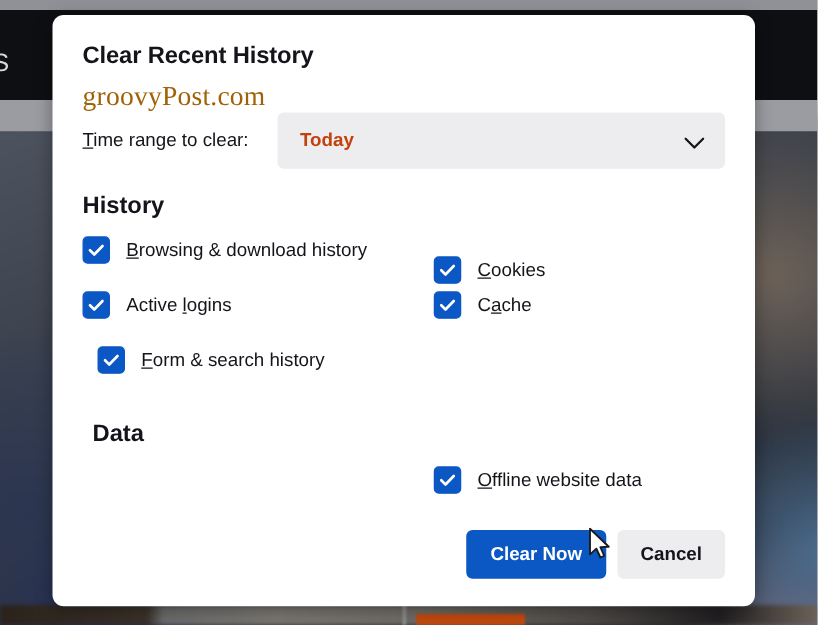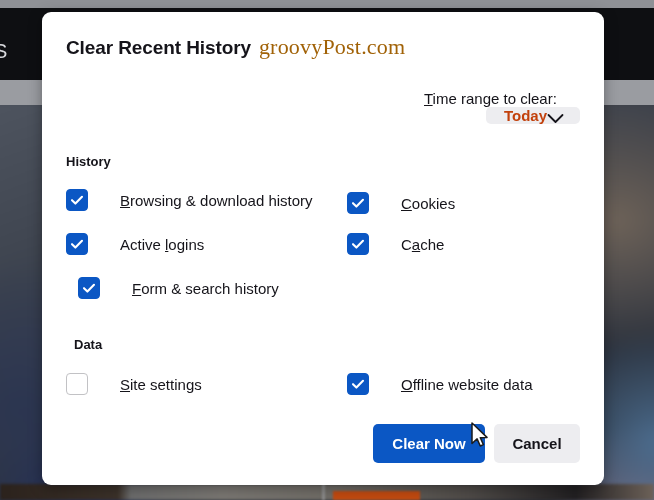--- a/index.html
+++ b/index.html
@@ -75,37 +75,36 @@
     left: 42px; top: 12px;
     width: 562px; height: 473px;
     background: #ffffff;
     border-radius: 9px;
     box-shadow: 0 3px 14px rgba(0,0,0,.35);
     overflow: hidden;
   }
 
   .dlg-title-row {
     position: absolute; left: 24px; top: 22px;
-    display: flex; align-items: baseline; gap: 8px;
+    display: flex; align-items: baseline; gap: 8px; flex-direction: column;
   }
   .dlg-title {
     font-size: 19px; font-weight: bold; color: #15141a;
     letter-spacing: -.1px;
   }
   .watermark {
     font-family: "Liberation Serif", serif;
     font-size: 22px; color: #a16207; letter-spacing: .2px;
   }
 
   
   .timerange-row {
     position: absolute; left: 24px; top: 78px;
-    display: flex; align-items: flex-end;
+    display: flex; align-items: center;
     width: 514px;
-    flex-direction: column;
   }
   .timerange-label {
     font-size: 15px; color: #15141a; width: 156px; flex: none;
   }
   .timerange-label .ak { text-decoration: underline; }
 
   .dropdown {
     flex: 1;
     height: 45px;
     background: #ededf0;
@@ -114,31 +113,30 @@
     display: flex; align-items: center; justify-content: space-between;
     padding: 0 16px 0 18px;
     cursor: pointer;
   }
   .dropdown-value { font-size: 15px; font-weight: bold; color: #c2410c; }
   .chev { width: 17px; height: 11px; flex: none; }
 
   
   .section-head {
     position: absolute;
-    font-size: 13px; font-weight: bold; color: #15141a;
+    font-size: 19px; font-weight: bold; color: #15141a;
   }
   .section-head.history { left: 24px; top: 142px; }
   .section-head.data    { left: 32px; top: 325px; }
 
   
   .cb-row {
     position: absolute;
     display: flex; align-items: center;
     cursor: pointer;
-    gap: 19px;
   }
   .cb-box {
     width: 22px; height: 22px; flex: none;
     border-radius: 4px;
     display: flex; align-items: center; justify-content: center;
   }
   .cb-box.checked { background: #0b57c4; border: 1px solid #0b57c4; }
   .cb-box.unchecked { background: #ffffff; border: 1px solid #c2c2c5; }
   .cb-box svg { display: block; }
   .cb-label {
@@ -232,44 +230,40 @@
 
     <div class="cb-row" style="left:36px; top:265px;">
       <span class="cb-box checked">
         <svg viewBox="0 0 16 16" width="16" height="16">
             <path d="M3 8.2 L6.4 11.6 L13 4.8" fill="none" stroke="#fff" stroke-width="2.1" stroke-linecap="round" stroke-linejoin="round"></path>
           </svg>
       </span>
       <span class="cb-label"><span></span><span class="ak">F</span><span>orm &amp; search history</span></span>
     </div>
 
-    <div class="cb-row" style="left:305px; top:180px;">
+    <div class="cb-row" style="left:305px; top:193px;">
       <span class="cb-box checked">
         <svg viewBox="0 0 16 16" width="16" height="16">
             <path d="M3 8.2 L6.4 11.6 L13 4.8" fill="none" stroke="#fff" stroke-width="2.1" stroke-linecap="round" stroke-linejoin="round"></path>
           </svg>
       </span>
       <span class="cb-label"><span></span><span class="ak">C</span><span>ookies</span></span>
     </div>
 
     <div class="cb-row" style="left:305px; top:221px;">
       <span class="cb-box checked">
         <svg viewBox="0 0 16 16" width="16" height="16">
             <path d="M3 8.2 L6.4 11.6 L13 4.8" fill="none" stroke="#fff" stroke-width="2.1" stroke-linecap="round" stroke-linejoin="round"></path>
           </svg>
       </span>
       <span class="cb-label"><span>C</span><span class="ak">a</span><span>che</span></span>
     </div>
 
     <div class="section-head data">Data</div>
 
-    <div class="cb-row" style="left:24px; top:361px;">
-      <span class="cb-box unchecked"></span>
-      <span class="cb-label"><span></span><span class="ak">S</span><span>ite settings</span></span>
-    </div>
 
     <div class="cb-row" style="left:305px; top:361px;">
       <span class="cb-box checked">
         <svg viewBox="0 0 16 16" width="16" height="16">
             <path d="M3 8.2 L6.4 11.6 L13 4.8" fill="none" stroke="#fff" stroke-width="2.1" stroke-linecap="round" stroke-linejoin="round"></path>
           </svg>
       </span>
       <span class="cb-label"><span></span><span class="ak">O</span><span>ffline website data</span></span>
     </div>
 

